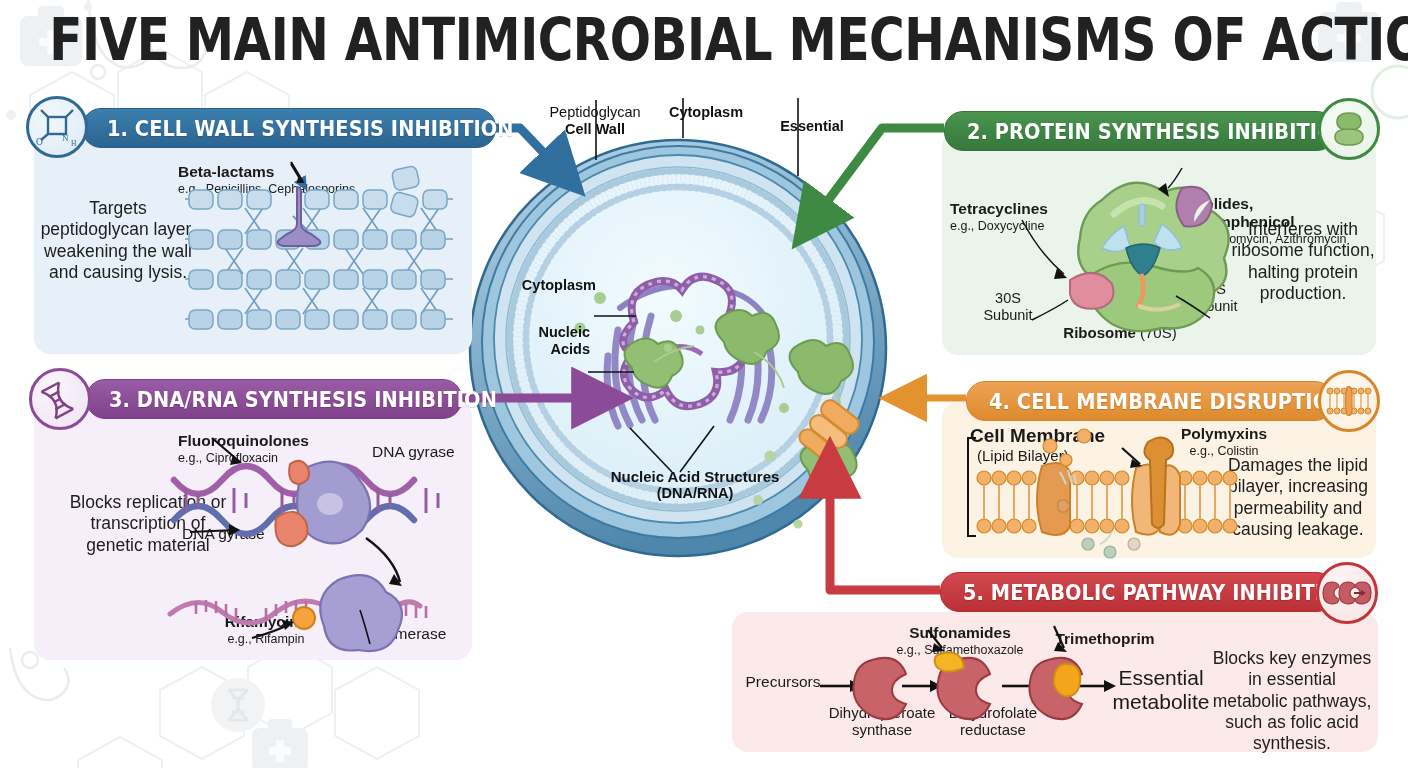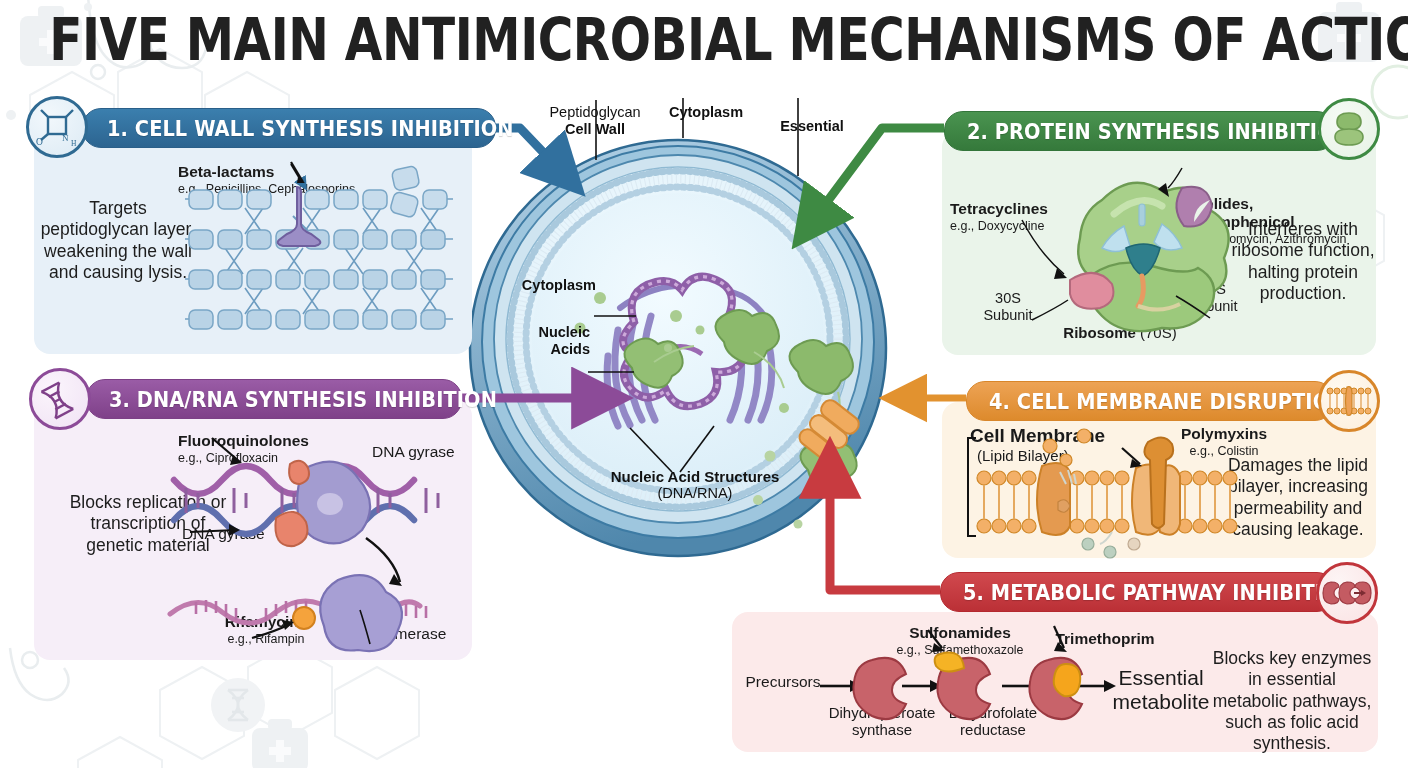--- a/index.html
+++ b/index.html
@@ -247,21 +247,21 @@
 </div>
 <div class="celllabel" style="left:500px;top:277px;width:96px;text-align:right;">
   <span style="font-weight:bold;">Cytoplasm</span>
 </div>
 <div class="celllabel" style="left:508px;top:324px;width:82px;text-align:right;">
   <span style="font-weight:bold;">Nucleic</span>
   <span style="font-weight:bold;">Acids</span>
 </div>
 <div class="celllabel" style="left:580px;top:468px;width:230px;">
   <span style="font-weight:bold;font-size:15px;">Nucleic Acid Structures</span>
-  <span style="font-weight:normal;font-size:14.5px;">(DNA/RNA)</span>
+  <span style="font-weight:bold;font-size:14.5px;">(DNA/RNA)</span>
 </div>
 
 <div class="panel">
   <div class="card" style="left:34px;top:128px;width:438px;height:226px;background:#e7f0f8;"></div>
   <div class="hdr" style="left:82px;top:108px;width:388px;padding-left:24px;
               background:linear-gradient(#3b7fae,#2c6490);border:1.5px solid #2a5f89;">
     <span>1. CELL WALL SYNTHESIS INHIBITION</span>
   </div>
   <div class="badge" style="left:26px;top:96px;width:62px;height:62px;border:3.5px solid #2f6a92;
               background:radial-gradient(circle at 35% 30%,#f2f8fc,#dceaf4);">

